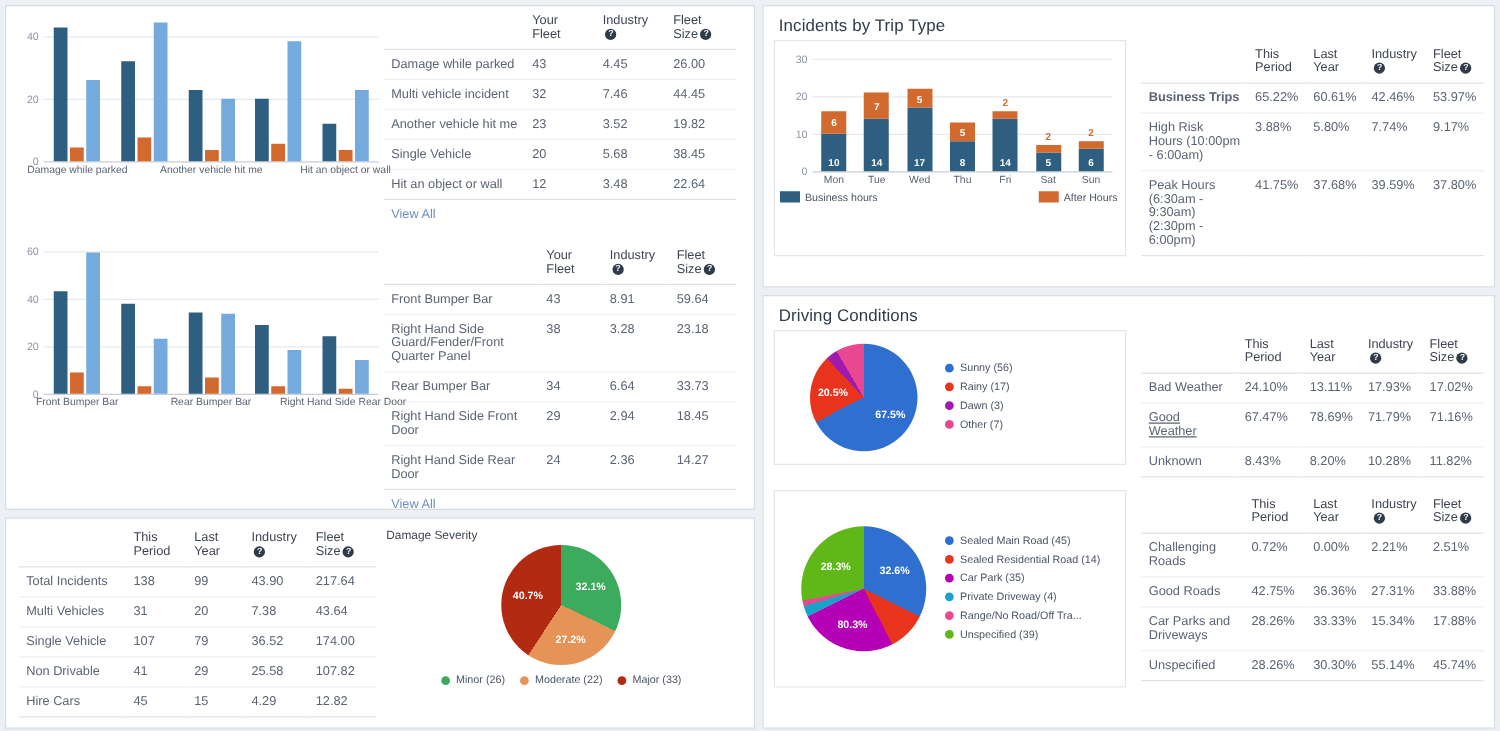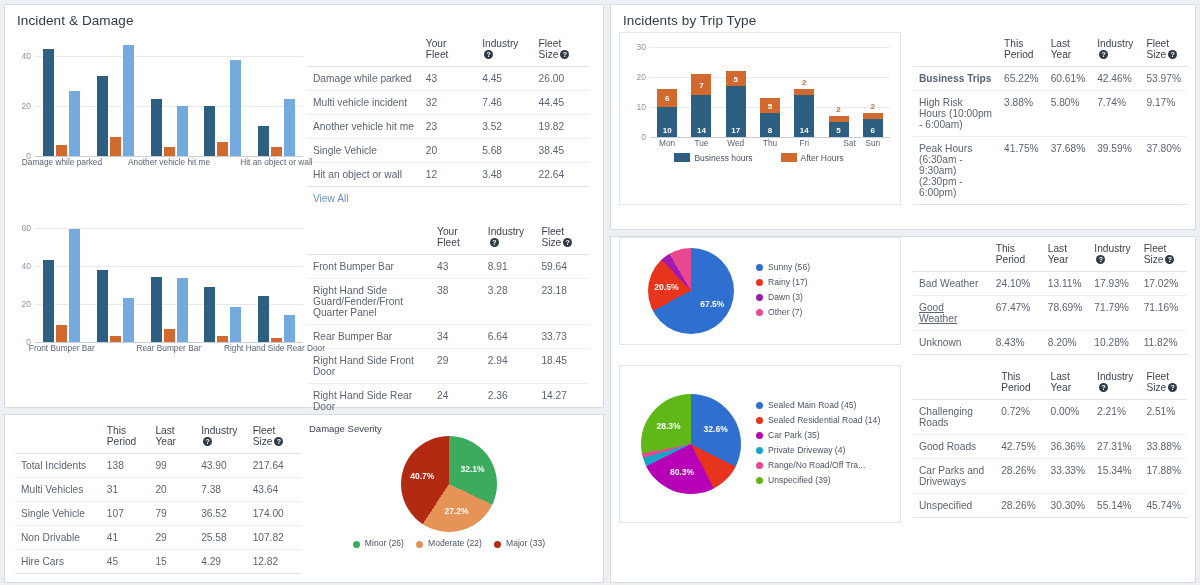--- a/index.html
+++ b/index.html
@@ -48,21 +48,21 @@
     position: absolute; font-size: 8.3px; color: #5a6472; white-space: nowrap;
   }
   .baseline { position: absolute; left: 0; right: 0; border-top: 1px solid #c9ced6; }
 
   .stack-val {
     position: absolute; font-size: 8px; font-weight: bold; color: #fff;
     width: 100%; text-align: center;
   }
 
   .legend-row {
-    display: flex; justify-content: center; gap: 28px;
+    display: flex; justify-content: space-between; gap: 28px;
     font-size: 8.5px; color: #4b5563; margin-top: 3px;
   }
   .legend-row .sw { display: inline-block; width: 16px; height: 9px; margin-right: 4px; vertical-align: -1px; }
 
   
   table.tbl { border-collapse: collapse; width: 100%; font-size: 10.2px; }
   table.tbl th {
     font-weight: normal; color: #3d4450; text-align: left;
     vertical-align: bottom; padding: 4px 6px 6px 6px; font-size: 10.2px;
     border-bottom: 1px solid #dfe3e9;
@@ -96,21 +96,20 @@
   .pl-h span.dot { margin-top: 2px; }
 </style>
 </head>
 <body>
 
 <div class="dash">
 
   <div class="col col-left">
 
     <div class="panel" style="height:404px;">
-      <div class="panel-title">Incident &amp; Damage</div>
 
       <div class="split">
         <div class="chart-wrap" style="width:300px;padding:4px 4px 0 8px;">
           <div class="chart-area" id="chart-incident" style="height: 120px; margin-left: 22px; position: relative; width: 268px;">
               <div class="baseline" style="top: 120px;"></div>
               <div class="axis-lbl" style="top: 120px; left: -24px; width: 20px;">0</div>
               <div class="gridline" style="top: 70px;"></div>
               <div class="axis-lbl" style="top: 70px; left: -24px; width: 20px;">20</div>
               <div class="gridline" style="top: 20px;"></div>
               <div class="axis-lbl" style="top: 20px; left: -24px; width: 20px;">40</div>
@@ -394,21 +393,21 @@
               </div>
               <div class="bar" style="left: 212.857px; width: 20px; height: 6px; bottom: 18px; background: rgb(210, 105, 46);"></div>
               <div style="position: absolute; left: 212.857px; width: 20px; text-align: center; font-size: 8px; font-weight: bold; color: rgb(210, 105, 46); bottom: 26px;">2</div>
             </div>
           <div id="chart-trip-cats" style="position: relative; height: 13px; width: 240px; margin-left: 26px;">
               <div class="cat-lbl" style="left: 0px; width: 34.2857px; text-align: center; top: 1px;">Mon</div>
               <div class="cat-lbl" style="left: 34.2857px; width: 34.2857px; text-align: center; top: 1px;">Tue</div>
               <div class="cat-lbl" style="left: 68.5714px; width: 34.2857px; text-align: center; top: 1px;">Wed</div>
               <div class="cat-lbl" style="left: 102.857px; width: 34.2857px; text-align: center; top: 1px;">Thu</div>
               <div class="cat-lbl" style="left: 137.143px; width: 34.2857px; text-align: center; top: 1px;">Fri</div>
-              <div class="cat-lbl" style="left: 171.429px; width: 34.2857px; text-align: right; top: 1px;">Sat</div>
+              <div class="cat-lbl" style="left: 171.429px; width: 34.2857px; text-align: center; top: 1px;">Sat</div>
               <div class="cat-lbl" style="left: 205.714px; width: 34.2857px; text-align: center; top: 1px;">Sun</div>
             </div>
           <div class="legend-row" id="legend-trip">
               <span><span class="sw" style="background:#2e5f80"></span><span>Business hours</span></span>
               <span><span class="sw" style="background:#d2692e"></span><span>After Hours</span></span>
             </div>
         </div>
         <div style="width:288px;padding:2px 8px 0 4px;">
           <table class="tbl">
             <thead>
@@ -442,20 +441,21 @@
                   <td>39.59%</td>
                   <td>37.80%</td>
                 </tr>
               </tbody>
           </table>
         </div>
       </div>
     </div>
 
     <div class="panel" style="height:347px;">
+      <div class="panel-title">Driving Conditions</div>
 
       <div class="split">
         <div class="inner-card" style="width:284px;height:108px;display:flex;align-items:center;padding:0 6px;margin-bottom:0;">
           <div style="width:130px;display:flex;justify-content:center;">
             <div id="pie-weather" class="pie" style="width: 86px; height: 86px; background: conic-gradient(rgb(47, 111, 208) 0deg, rgb(47, 111, 208) 242.892deg, rgb(232, 52, 28) 242.892deg, rgb(232, 52, 28) 316.627deg, rgb(160, 26, 176) 316.627deg, rgb(160, 26, 176) 329.639deg, rgb(232, 72, 143) 329.639deg, rgb(232, 72, 143) 360deg);">
                 <div class="pie-lbl" style="left: 74.7409%; top: 65.1291%;">67.5%</div>
                 <div class="pie-lbl" style="left: 21.4196%; top: 45.0844%;">20.5%</div>
               </div>
           </div>
           <div class="pie-legend" id="legend-weather">

